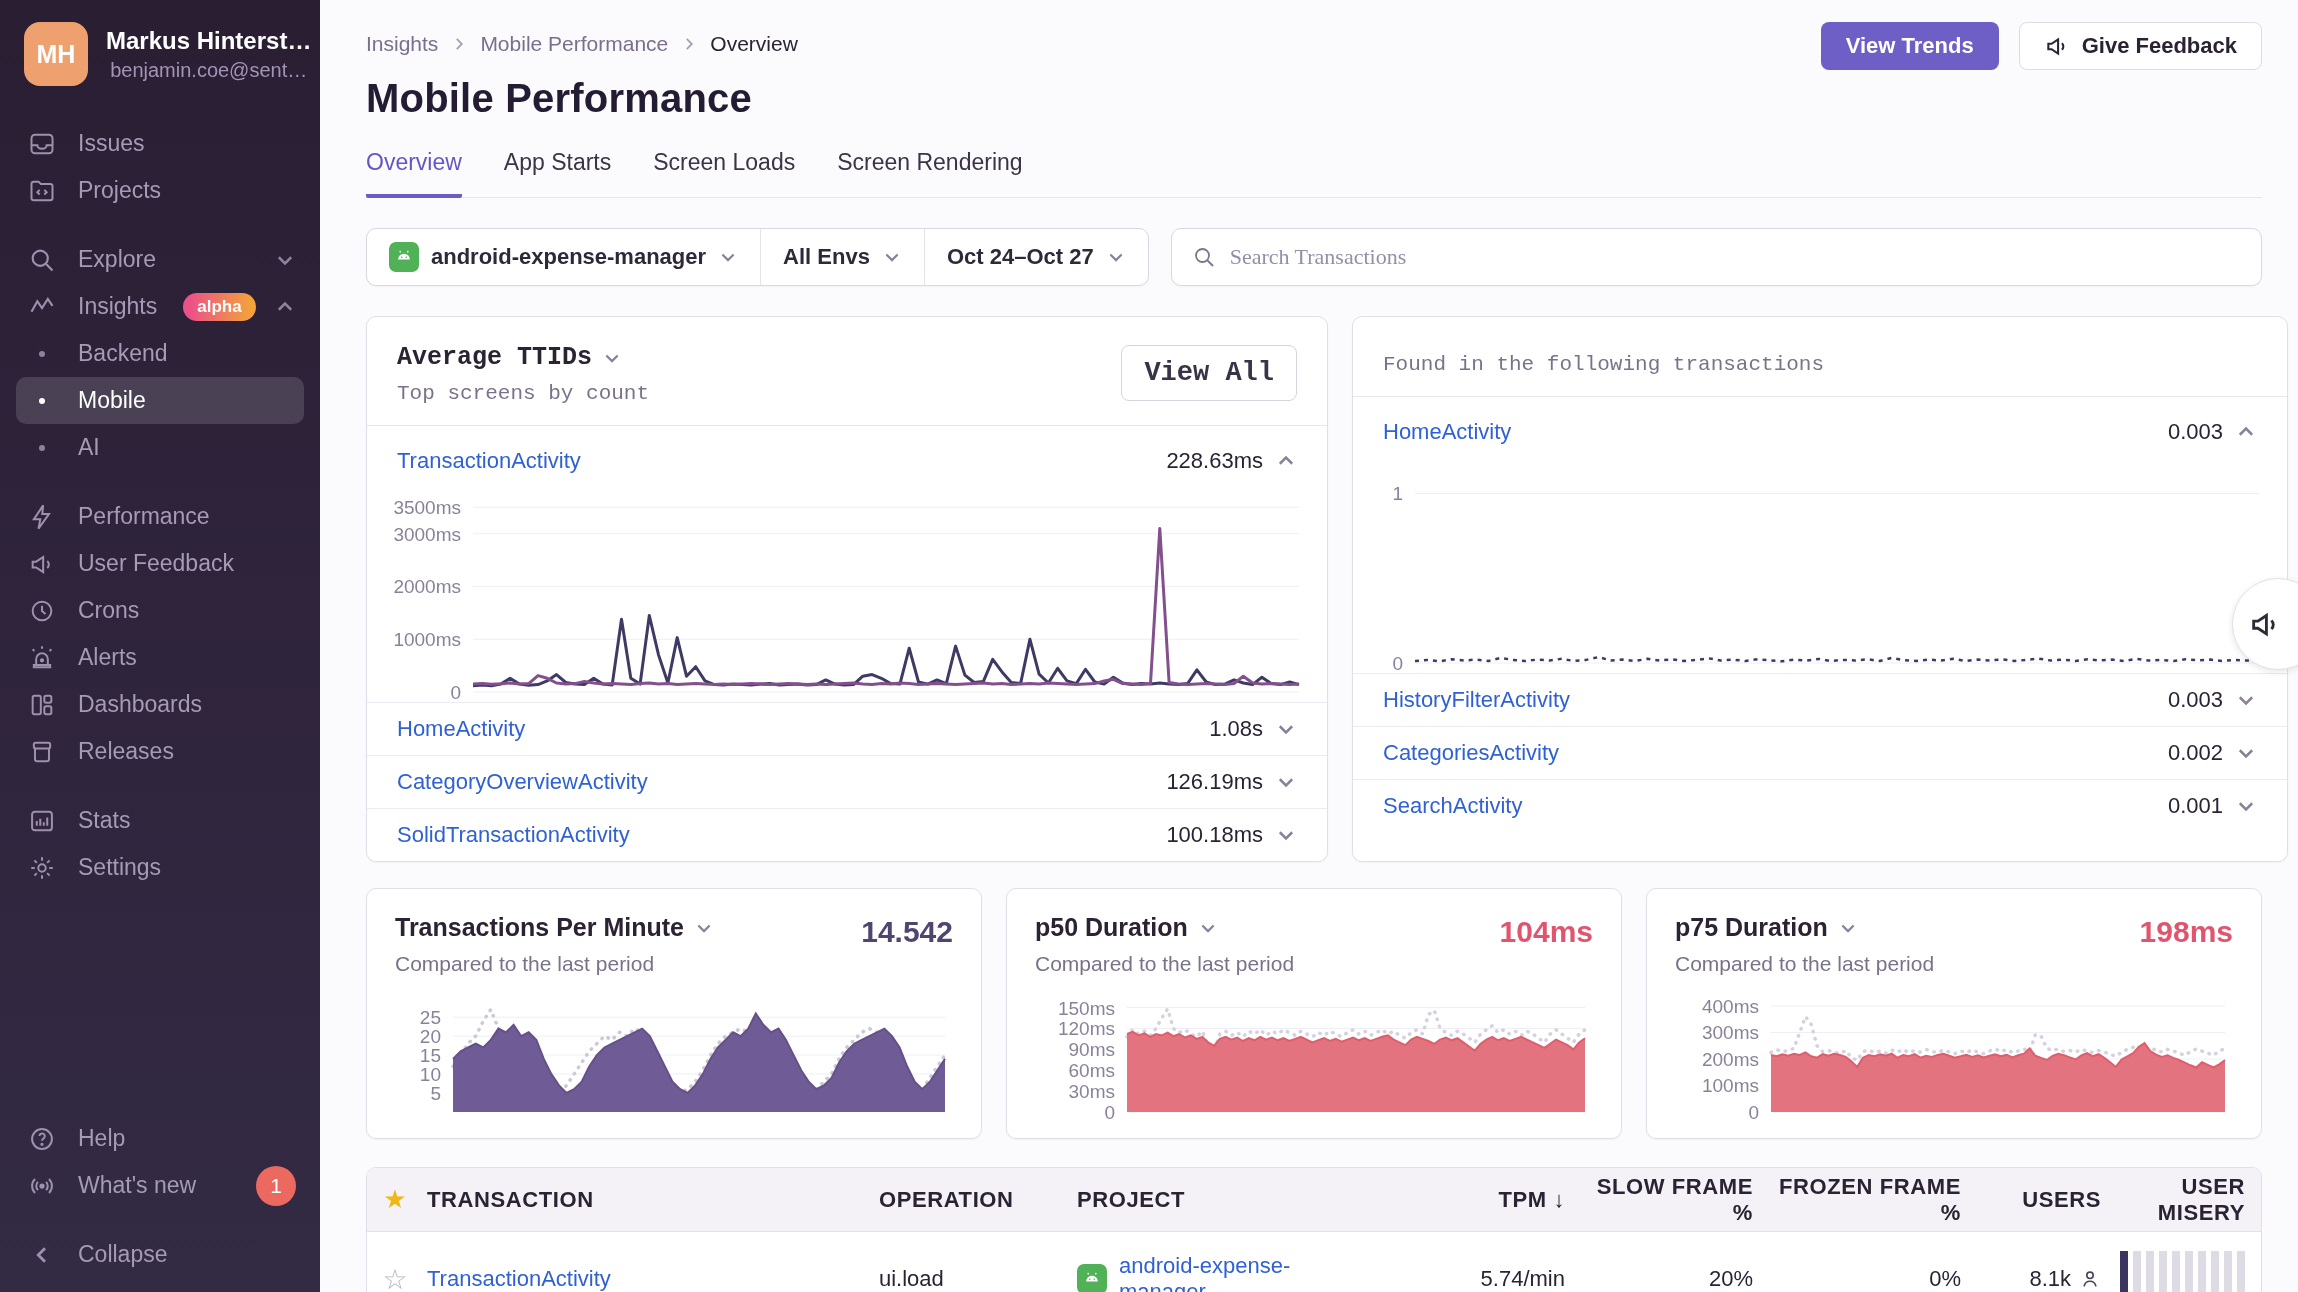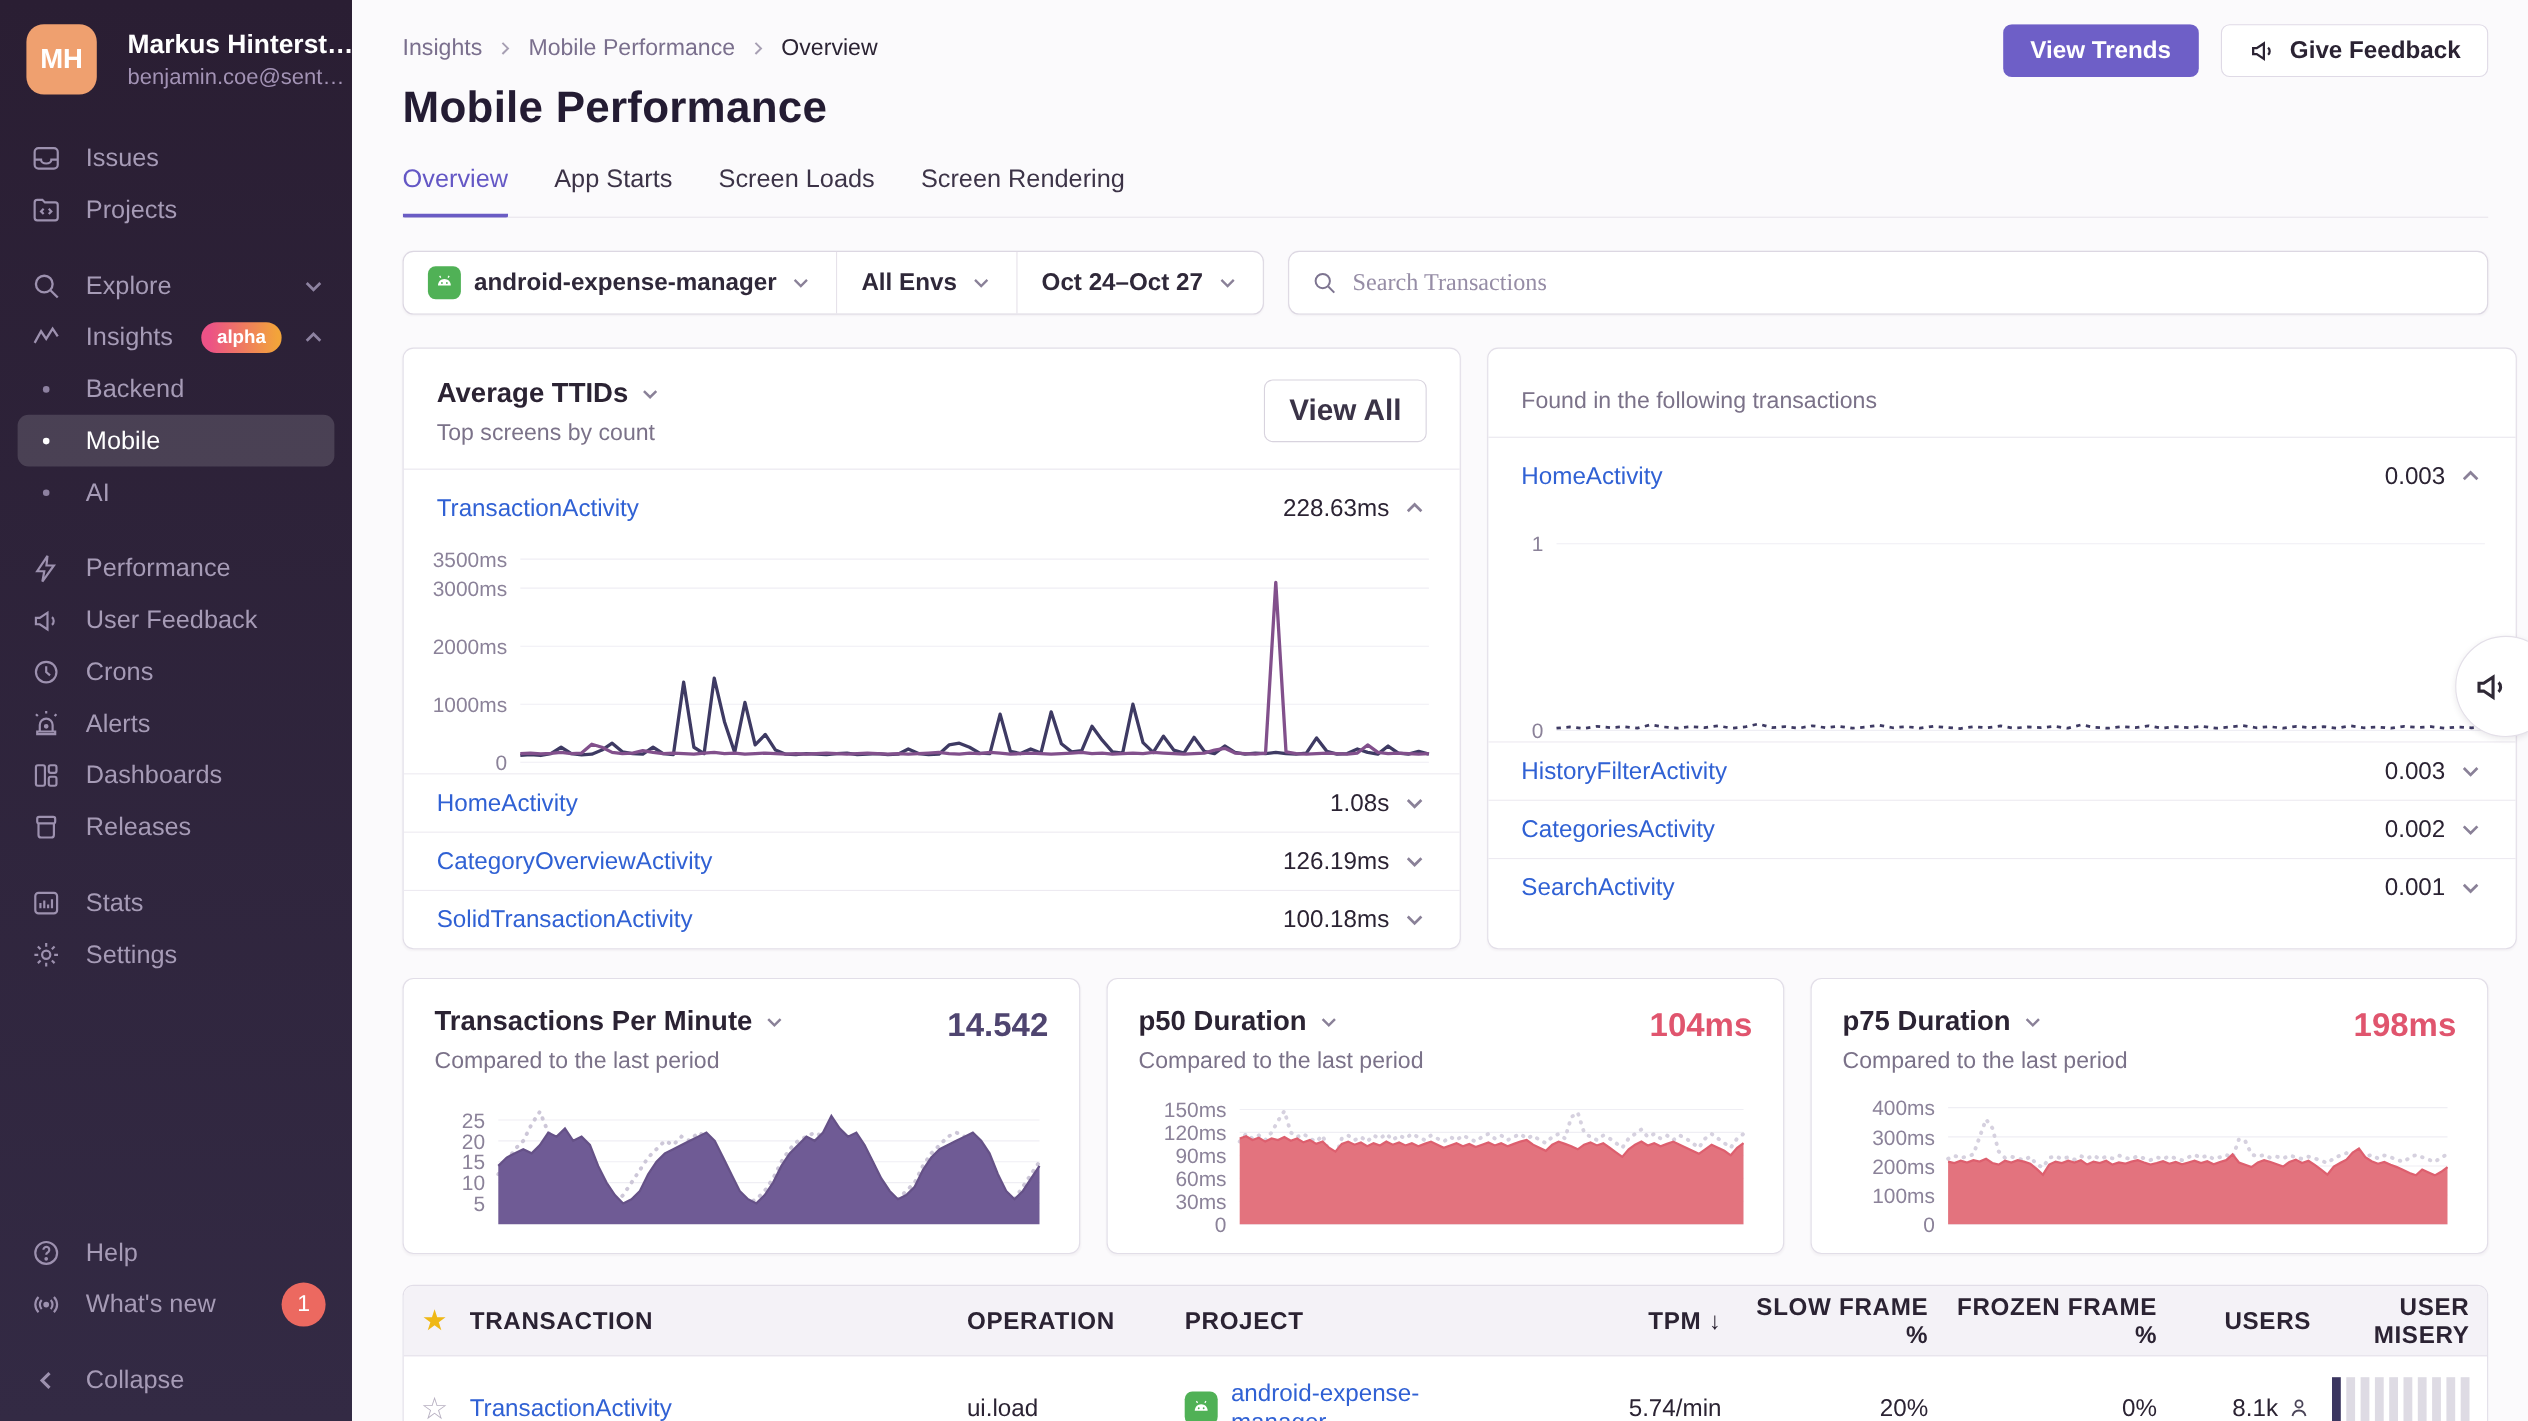--- a/index.html
+++ b/index.html
@@ -3,21 +3,21 @@
 <meta charset="utf-8">
 <style>
   * { margin:0; padding:0; box-sizing:border-box; }
   html,body { width:2298px; height:1292px; overflow:hidden; }
   body { font-family:"Liberation Sans", sans-serif; background:#fbfafc; color:#2b2333; position:relative; }
 
   
   .sidebar { position:absolute; left:0; top:0; width:320px; height:1292px;
     background:linear-gradient(180deg,#2a1e33 0%, #332a44 100%); color:#a69bb6;
     display:flex; flex-direction:column; padding:22px 0 14px; }
-  .user { display:flex; align-items:center; gap:28px; padding:0 24px; margin-bottom:34px; cursor:pointer; }
+  .user { display:flex; align-items:center; gap:18px; padding:0 24px; margin-bottom:34px; cursor:pointer;text-align:center; }
   .avatar { width:64px; height:64px; border-radius:16px; background:#efa06f; color:#fff;
     font-size:25px; font-weight:700; display:flex; align-items:center; justify-content:center; flex:none; }
   .user-name { color:#fff; font-size:24px; font-weight:700; white-space:nowrap; }
   .user-email { color:#a393b5; font-size:20px; margin-top:4px; white-space:nowrap; }
   .nav { display:flex; flex-direction:column; padding:0 16px; }
   .nav-item { display:flex; align-items:center; gap:20px; height:47px; padding:0 10px;
     border-radius:10px; font-size:23px; color:#a69bb6; cursor:pointer; position:relative; }
   .nav-item .nicon { width:32px; display:flex; justify-content:center; flex:none; color:#9d91af; }
   .nav-item.sel { background:rgba(255,255,255,0.14); color:#fff; }
   .sub { padding-left:10px; }
@@ -55,21 +55,21 @@
   .filter-seg { display:flex; align-items:center; gap:12px; padding:0 22px; font-size:22px; font-weight:600; color:#2f2839; cursor:pointer; }
   .filter-seg + .filter-seg { border-left:1px solid #e6e2ea; }
   .android-ico { width:30px; height:30px; border-radius:7px; background:#50b156; display:flex; align-items:center; justify-content:center; flex:none; }
   .search-box { flex:1; display:flex; align-items:center; gap:14px; background:#fff; border:1px solid #dcd7e2;
     border-radius:10px; height:58px; padding:0 20px; box-shadow:0 1px 2px rgba(43,34,51,.04); }
   .search-box input { border:none; outline:none; flex:1; font-size:22px; color:#2b2333; font-family:Liberation Serif, serif; background:transparent; }
   .search-box input::placeholder { color:#968da6; }
 
   .cards-row1 { display:grid; grid-template-columns:1fr 1fr; gap:24px; margin-top:30px; }
   .card { background:#fff; border:1px solid #e2dee8; border-radius:10px; box-shadow:0 1px 2px rgba(43,34,51,.04); position:relative; }
-  .card-head { padding:26px 30px 20px; border-bottom:1px solid #e9e6ee; }
+  .card-head { padding:26px 30px 20px; border-bottom:1px solid #e9e6ee;font-family:Liberation Mono, monospace; }
   .card-title { display:flex; align-items:center; gap:10px; font-size:25px; font-weight:700; color:#2b2333; cursor:pointer; }
   .card-sub { font-size:21px; color:#7b7289; margin-top:10px; }
   .view-all { position:absolute; right:30px; top:28px; padding:12px 22px; font-size:27px; font-weight:600;
     color:#3a3347; border:1px solid #d8d3de; border-radius:8px; background:#fff; cursor:pointer; }
   .t-row { display:flex; align-items:center; padding:0 30px; height:53px; border-top:1px solid #edeaf1; }
   .t-row.head-row { border-top:none; height:64px; padding-top:6px; }
   .t-link { font-size:22px; color:#3061d4; cursor:pointer; }
   .t-val { margin-left:auto; font-size:22px; color:#2b2333; display:flex; align-items:center; gap:12px; }
   .chev { color:#8a8198; display:flex; cursor:pointer; }
   .chart { width:100%; }

